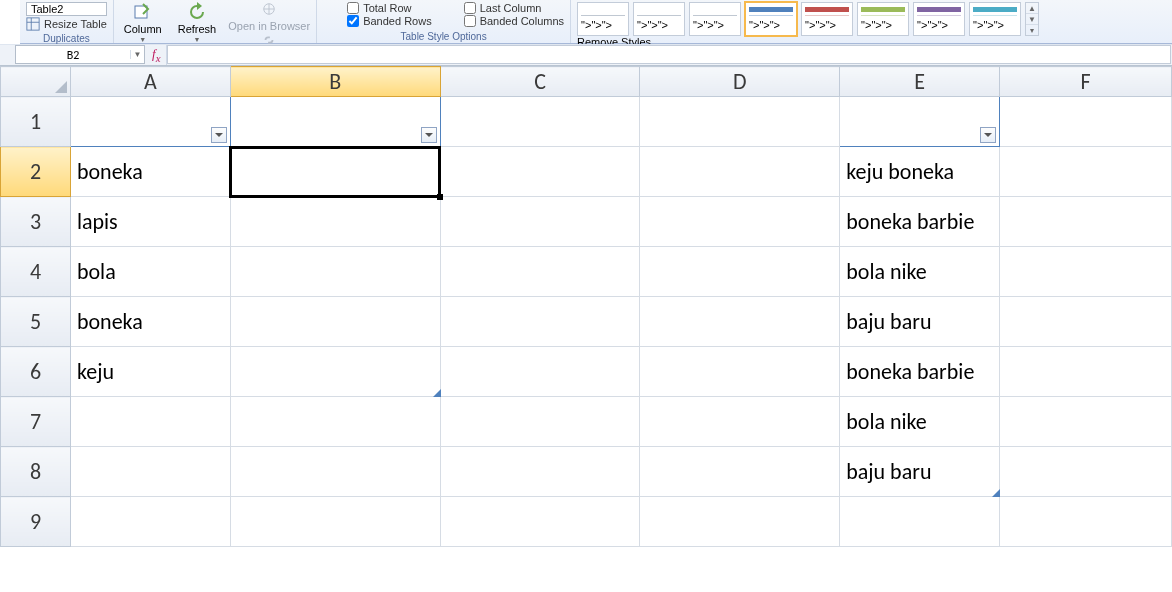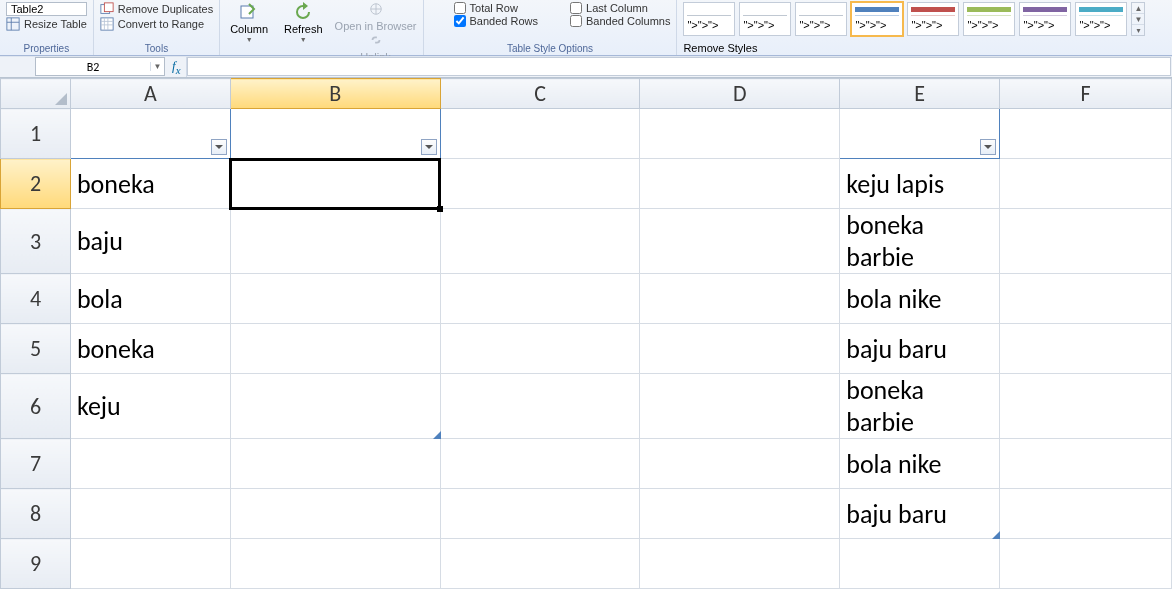--- a/index.html
+++ b/index.html
@@ -11,21 +11,22 @@
     overflow: hidden;
     width: 1172px;
     height: 592px;
   }
   
   .ribbon {
     background: linear-gradient(#f3f6fa, #e8effa);
     border-bottom: 1px solid #a6b8d8;
     display: flex;
     align-items: stretch;
-    height: 56px;
+    height: 44px;
+    margin-left: 20px;
   }
   .rgroup {
     border-right: 1px solid #cfd9e8;
     padding: 2px 6px 1px 6px;
     display: flex;
     flex-direction: column;
     justify-content: space-between;
   }
   .rgroup .label {
     text-align: center;
@@ -48,38 +49,38 @@
   .styles-wrap { flex:1; display:flex; align-items:stretch; padding:2px 6px 1px 6px; flex-direction:column; justify-content:space-between; }
   .gallery { display:flex; gap:4px; align-items:center; }
   .swatch { width:52px; height:34px; border:1px solid #c3ccd9; background:#fff; display:flex; flex-direction:column; justify-content:space-around; padding:2px 3px; cursor:pointer; }
   .swatch.sel { outline:2px solid #f6b94d; outline-offset:-1px; }
   .swatch .hdr { height:5px; }
   .swatch .row { height:1px; background:#b9c4d1; }
   .gallery-scroll { width:14px; height:34px; border:1px solid #c3ccd9; display:flex; flex-direction:column; }
   .gallery-scroll div { flex:1; display:flex; align-items:center; justify-content:center; color:#666; font-size:8px; border-bottom:1px solid #d5dde8; cursor:pointer; }
   .gallery-scroll div:last-child { border-bottom:none;}
   
-  .fbar-row { display:flex; align-items:stretch; border-bottom:1px solid #b9c4d1; height:22px; background:#eef2f8; position:relative;padding-left:20px; }
+  .fbar-row { display:flex; align-items:stretch; border-bottom:1px solid #b9c4d1; height:22px; background:#eef2f8; position:relative; }
   .fbar-row::after{ content:""; position:absolute; inset:0; border-top:1px solid #dfe6f0; pointer-events:none; }
   .namebox { width:130px; border:1px solid #b3bdca; background:#fff; display:flex; align-items:center; margin:1px; }
   .namebox span { flex:1; text-align:center; font-size:12px; font-family: Calibri, sans-serif; }
   .namebox .dd { width:14px; text-align:center; color:#666; border-left:1px solid #d5dde8; font-size:8px; }
   .fxbtns { display:flex; align-items:center; padding:0 6px; gap:6px; border-right:1px solid #cfd9e8; }
-  .fxbtns span { color:#0369a1; font-style:italic; font-family: "Times New Roman", serif; font-size:13px; }
+  .fxbtns span { color:#be185d; font-style:italic; font-family: "Times New Roman", serif; font-size:13px; }
   .fbar { flex:1; background:#fff; border:1px solid #c3ccd9; margin:1px 1px 1px 0; }
   
   .grid-area { position:relative; }
   table.sheet { border-collapse:collapse; table-layout:fixed; }
   .corner { width:70px; height:30px; background:linear-gradient(#f6f8fb,#e7ecf3); border:1px solid #c1cbd8; position:relative; }
   .corner::after{ content:""; position:absolute; right:3px; bottom:3px; width:0;height:0;border-left:12px solid transparent; border-bottom:12px solid #b3bdca; }
   th.colh { height:30px; background:linear-gradient(#f6f8fb,#e7ecf3); border:1px solid #c1cbd8; font-weight:normal; font-family:Calibri, sans-serif; font-size:22px; color:#3a3a3a; }
   th.colh.active { background:linear-gradient(#fff2c9,#ffd97a); border-color:#d9a436; }
   th.rowh { width:70px; background:linear-gradient(#f6f8fb,#e7ecf3); border:1px solid #c1cbd8; font-weight:normal; font-family:Calibri,sans-serif; font-size:22px; color:#3a3a3a; text-align:center; }
   th.rowh.active { background:linear-gradient(#fff2c9,#ffd97a); border-color:#d9a436; }
-  td.cell { border:1px solid #d6dce4; height:50px; font-family:Calibri, sans-serif; font-size:26px; padding:0 6px; vertical-align:middle; background:#fff; position:relative;}
+  td.cell { border:1px solid #d6dce4; height:50px; font-family:Calibri, sans-serif; font-size:22px; padding:0 6px; vertical-align:middle; background:#fff; position:relative;}
   
   .thdr { background:#4f81bd; color:#fff; font-weight:bold; position:relative; border-color:#4f81bd !important;}
   .thdr .filter { position:absolute; right:3px; bottom:3px; width:16px; height:16px; background:linear-gradient(#fdfdfd,#e7eef7); border:1px solid #8fa4c4; display:flex; align-items:center; justify-content:center; }
   .thdr .filter svg{ width:8px; height:8px; }
   .band { background:#dfe8f3; }
   
   .active-outline { position:absolute; border:3px solid #000; pointer-events:none; box-sizing:border-box;}
   .active-handle { position:absolute; width:6px; height:6px; background:#000; }
   
   .tblcorner-br { position:absolute; right:-1px; bottom:-1px; width:0;height:0; border-left:8px solid transparent; border-bottom:8px solid #4f81bd; }
@@ -98,48 +99,23 @@
           <span class="icon">
               <svg viewBox="0 0 16 16">
                 <rect x="1" y="1" width="14" height="14" fill="none" stroke="#5b7cad"></rect>
                 <path d="M1 6h14M6 1v14" stroke="#5b7cad"></path>
               </svg>
             </span>
           <span>Resize Table</span>
         </div>
       </div>
     </div>
-    <div class="label">Properties</div>
-  </div>
-
-  <div class="rgroup">
-    <div class="rcontrols">
-      <div class="vcol">
-        <div class="rbtn">
-          <span class="icon">
-              <svg viewBox="0 0 16 16">
-                <rect x="1" y="3" width="10" height="10" fill="#fff" stroke="#5b7cad"></rect>
-                <rect x="5" y="1" width="10" height="10" fill="#fff" stroke="#c0504d"></rect>
-              </svg>
-            </span>
-          <span>Remove Duplicates</span>
-        </div>
-        <div class="rbtn">
-          <span class="icon">
-              <svg viewBox="0 0 16 16">
-                <rect x="1" y="1" width="14" height="14" fill="#fff" stroke="#5b7cad"></rect>
-                <path d="M1 5h14M1 9h14M5 1v14M9 1v14" stroke="#b8c5d6"></path>
-              </svg>
-            </span>
-          <span>Convert to Range</span>
-        </div>
-      </div>
-    </div>
-    <div class="label">Tools</div>
-  </div>
+    <div class="label">Duplicates</div>
+  </div>
+
 
   <div class="rgroup">
     <div class="rcontrols">
       <div class="bigbtn">
         <span class="icon">
             <svg viewBox="0 0 20 20">
               <rect x="2" y="4" width="12" height="12" fill="#fff" stroke="#5b7cad"></rect>
               <path d="M10 2l5 5-5 5" fill="none" stroke="#6aa84f" stroke-width="2"></path>
             </svg>
           </span>
@@ -279,26 +255,26 @@
               </svg>
             </div></td>
           <td class="cell "></td>
         </tr>
         <tr>
           <th class="rowh active">2</th>
           <td class="cell band">boneka</td>
           <td class="cell band"></td>
           <td class="cell "></td>
           <td class="cell "></td>
-          <td class="cell band">keju lapis</td>
+          <td class="cell band">keju boneka</td>
           <td class="cell "></td>
         </tr>
         <tr>
           <th class="rowh">3</th>
-          <td class="cell ">baju</td>
+          <td class="cell ">lapis</td>
           <td class="cell "></td>
           <td class="cell "></td>
           <td class="cell "></td>
           <td class="cell ">boneka barbie</td>
           <td class="cell "></td>
         </tr>
         <tr>
           <th class="rowh">4</th>
           <td class="cell band">bola</td>
           <td class="cell band"></td>

